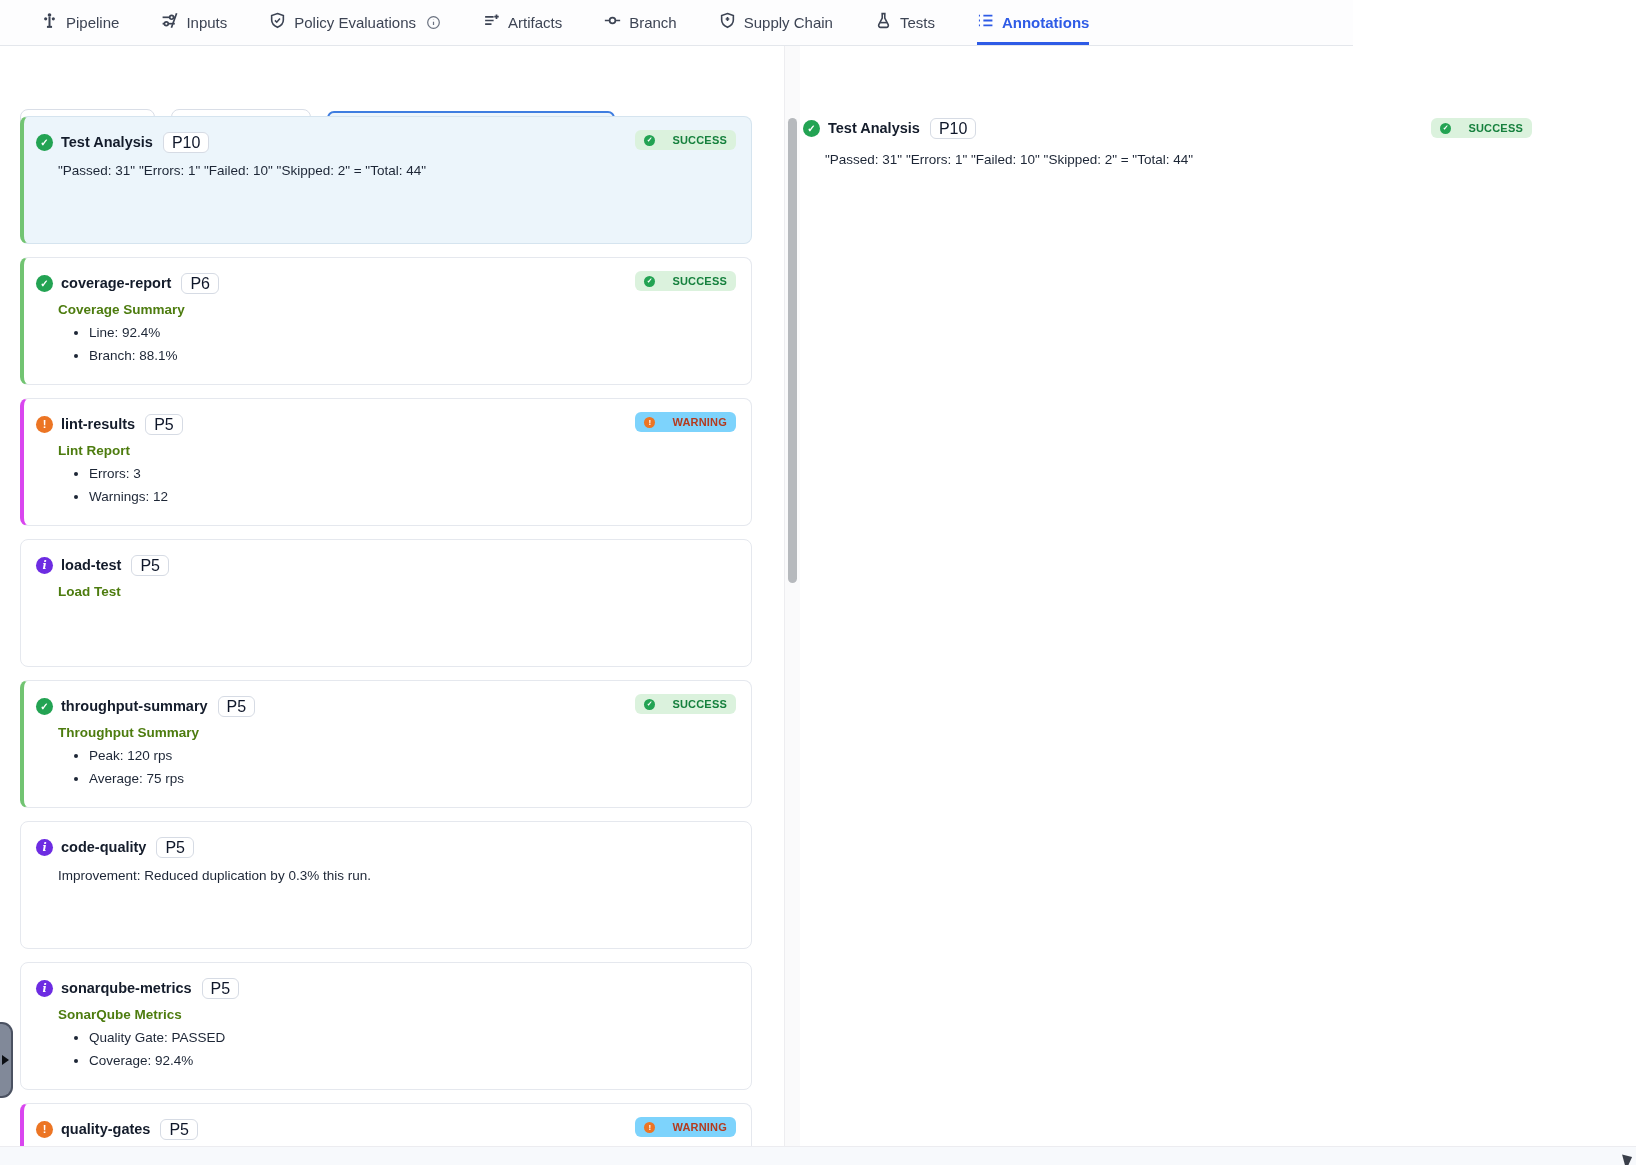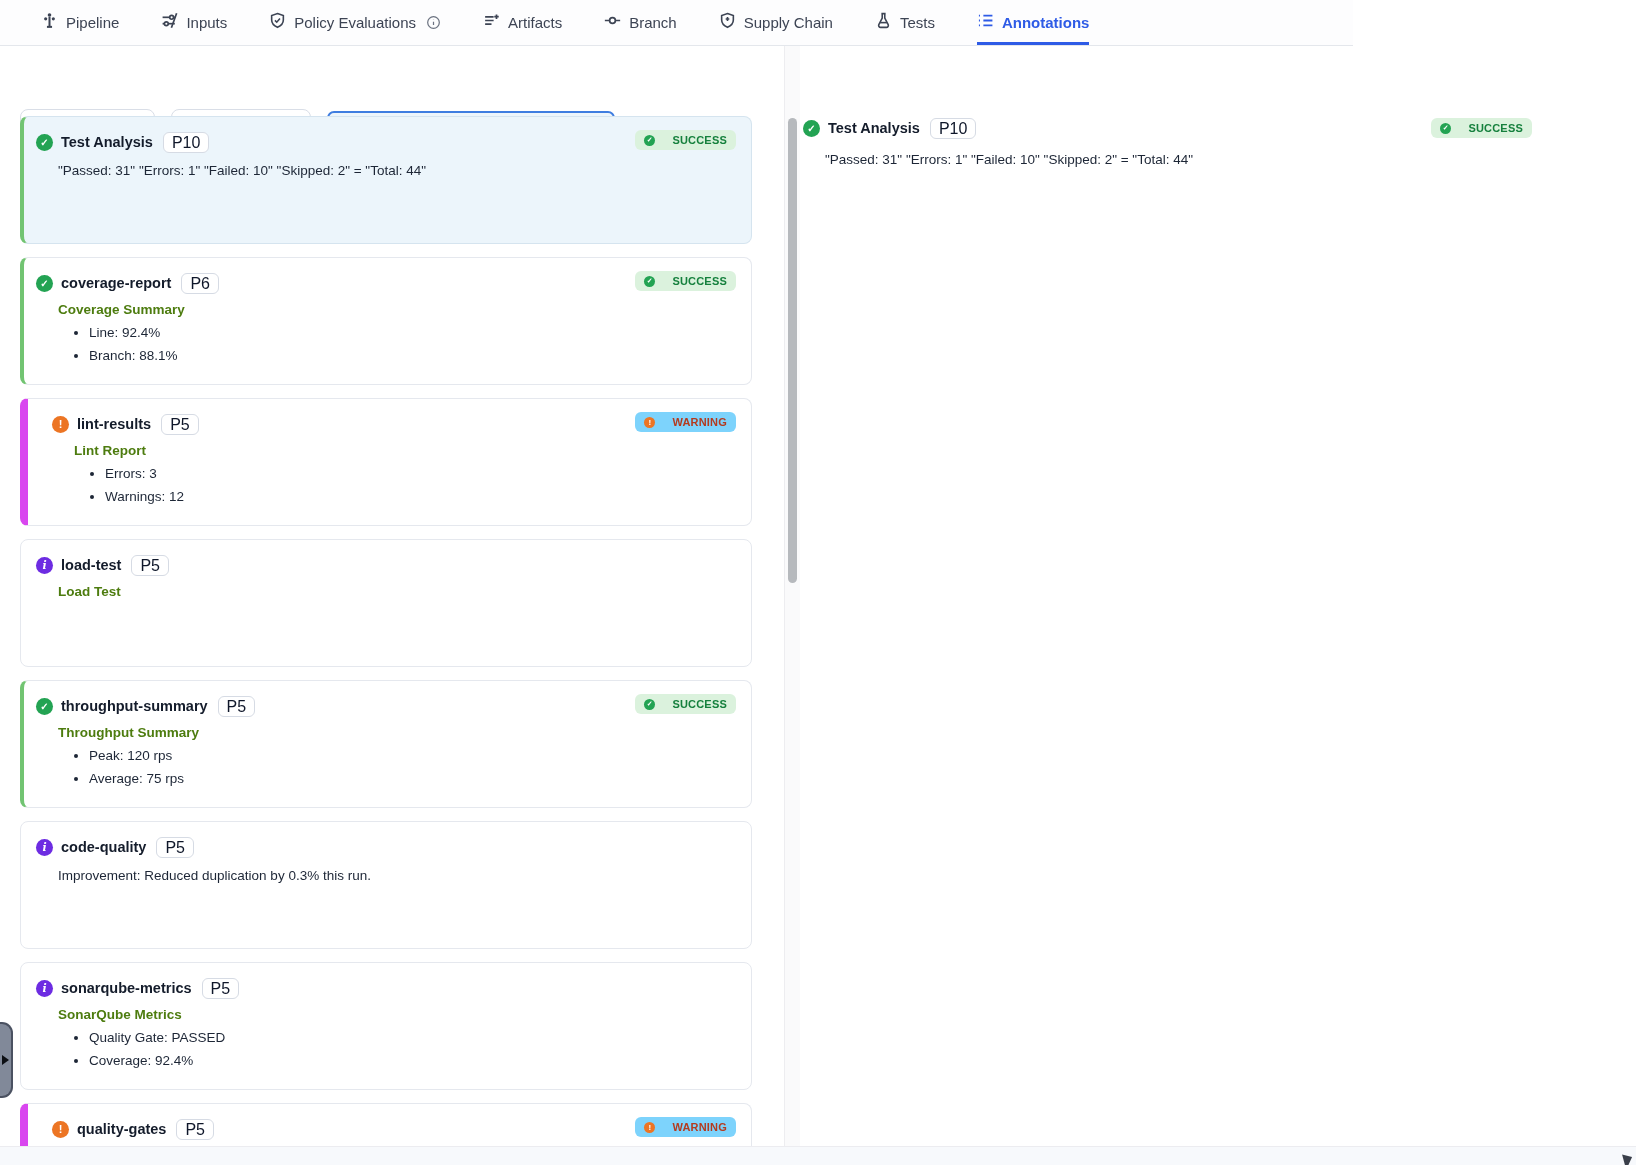--- a/index.html
+++ b/index.html
@@ -31,21 +31,21 @@
                    color:#1d2636;font-family:"Liberation Sans",sans-serif;padding:0;}
   .searchbox input::placeholder{color:#98a1b0;}
 
   
   .left-pane{position:absolute;left:0;top:46px;width:800px;height:1100px;background:#fff;
              border-right:1px solid #e6e8ec;box-sizing:border-box;}
   .list{position:absolute;left:20px;top:70px;width:732px;height:1030px;overflow:hidden;}
   .card{position:relative;height:128px;box-sizing:border-box;margin-bottom:13px;background:#fff;
         border:1px solid #e5e8ee;border-radius:8px;padding:13px 15px;overflow:hidden;cursor:pointer;}
   .card.b-green{border-left:4px solid #72c472;padding-left:12px;}
-  .card.b-orange{border-left:8px solid #d946ef;padding-left:24px;}
+  .card.b-orange{border-left:4px solid #d946ef;padding-left:12px;}
   .card.sel{background:#ecf5fb;border-color:#d5e4ef;border-left-color:#72c472;}
   .card-head{display:flex;align-items:center;gap:8px;height:24px;}
   .card-title{font-size:14.5px;font-weight:700;color:#141c2b;margin-right:2px;}
   .pbadge{font-size:16px;color:#0f172a;background:#fff;border:1px solid #d6dbe4;
           border-radius:6px;padding:2px 8px;line-height:15px;}
   .card.sel .pbadge{background:#fff;}
   .status-badge{position:absolute;top:13px;right:15px;display:inline-flex;align-items:center;gap:17px;
                 font-size:11px;font-weight:700;letter-spacing:.2px;border-radius:6px;padding:4px 9px;}
   .status-badge.success{background:#dbf2dd;color:#15803d;}
   .status-badge.warning{background:#7dd3fc;color:#b43a1e;}

